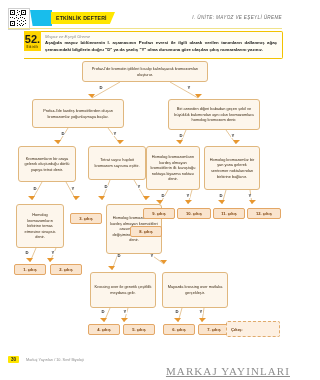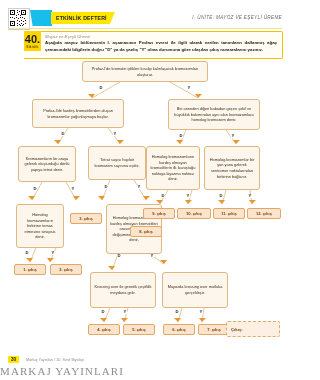--- a/index.html
+++ b/index.html
@@ -120,23 +120,23 @@
     background:#ffe600;color:#1b1b1b;
     font-size:4.6px;font-weight:bold;
     padding:1px 3px;border-radius:1px;
   }
   .footer-text{
     position:absolute;left:26px;bottom:18px;
     font-size:3.8px;color:#8d8d8d;white-space:nowrap;
   }
   .brand{
     position:absolute;left:0;bottom:3px;width:290px;
-    text-align:left;
+    text-align:right;
     font-family:"Liberation Serif", serif;
-    font-size:11px;color:#8e8e8e;letter-spacing:1.1px;
+    font-size:11px;color:#8e8e8e;letter-spacing:1.1px;text-decoration:underline;
   }
 </style>
 </head>
 <body>
 
 <div class="header">
   <span class="qr">
     <svg width="18" height="18" viewBox="0 0 18 18">
       <rect width="18" height="18" fill="#fff"></rect>
       <g fill="#111">
@@ -182,21 +182,21 @@
   <div class="banner-cyan"></div>
   <div class="banner-yellow">
     <span>ETKİNLİK DEFTERİ</span>
   </div>
   <div class="unit-title">I. ÜNİTE: MAYOZ VE EŞEYLİ ÜREME</div>
   <div class="header-rule"></div>
 </div>
 
 <div class="qbox"></div>
 <div class="qnum">
-  <div class="n">40.</div>
+  <div class="n">52.</div>
   <div class="t">Etkinlik</div>
 </div>
 <div class="qtopic">Mayoz ve Eşeyli Üreme</div>
 <div class="qtext">Aşağıda mayoz bölünmenin I. aşamasının Profazı evresi ile ilgili olarak verilen tanımların dallanmış ağaç şemasındaki bilgilerin doğru "D" ya da yanlış "Y" olma durumuna göre ulaşılan çıkış numaralarını yazınız.</div>
 
 <div class="chart">
 
   <svg width="290" height="290">
     <g stroke="#e0b77e" stroke-width=".8" fill="none">
 

